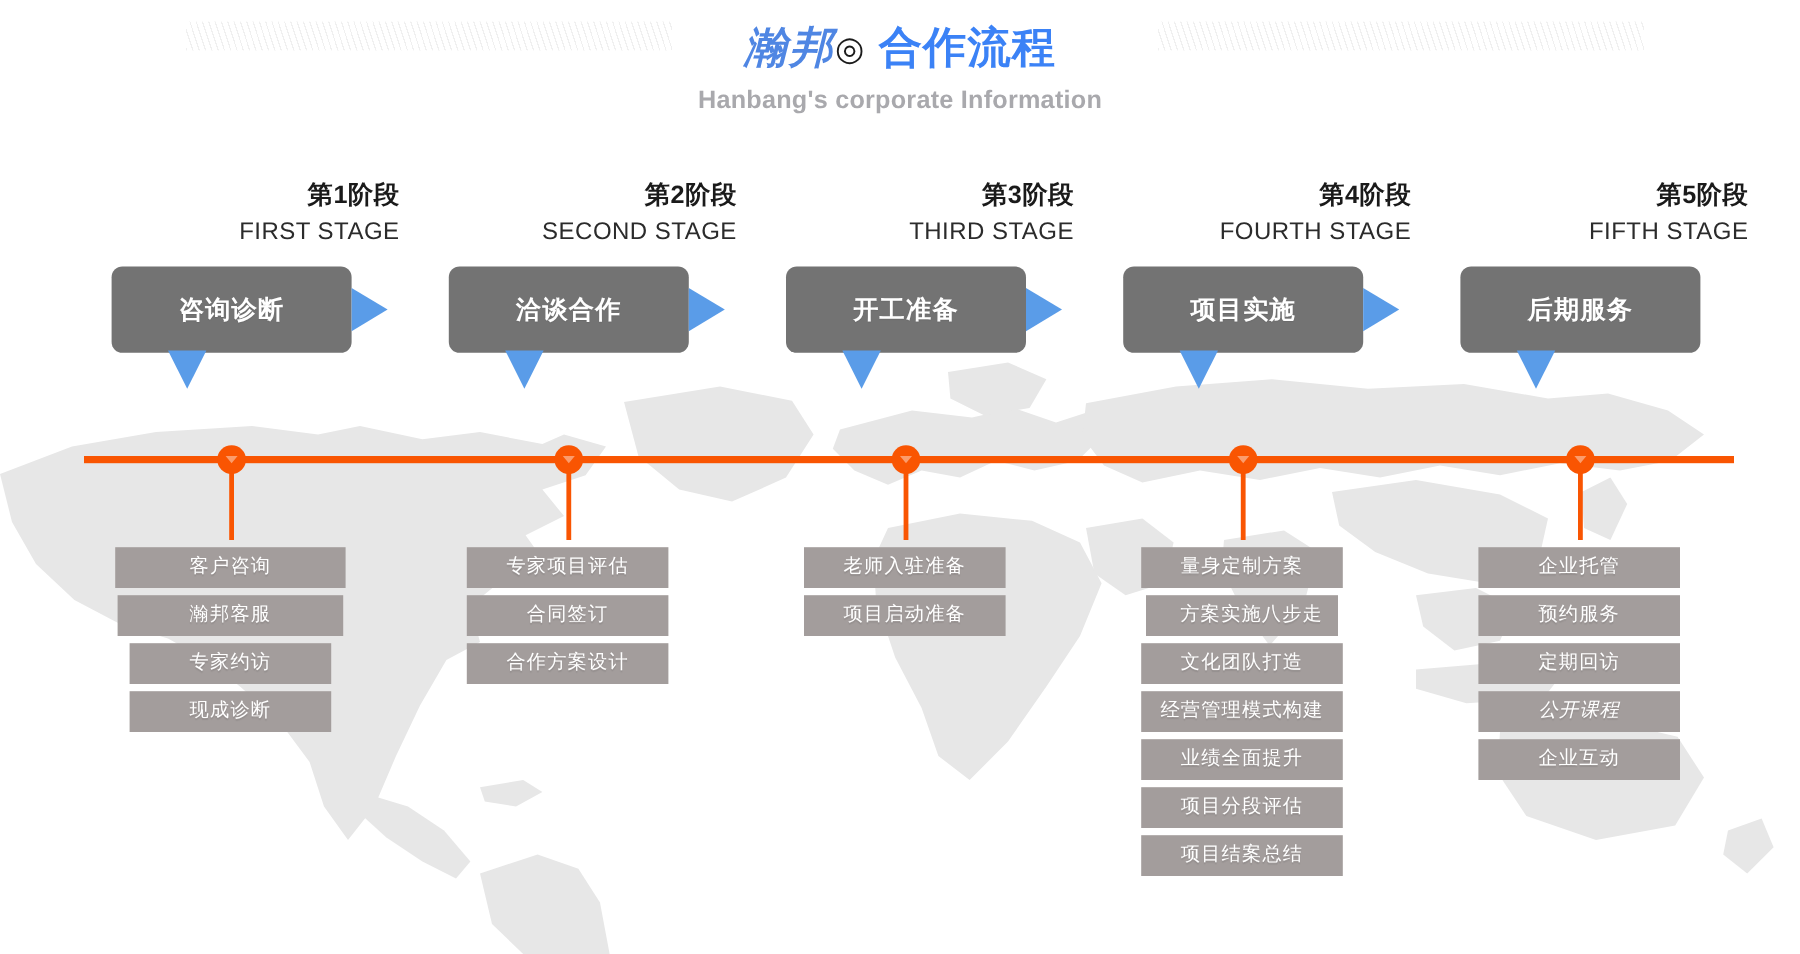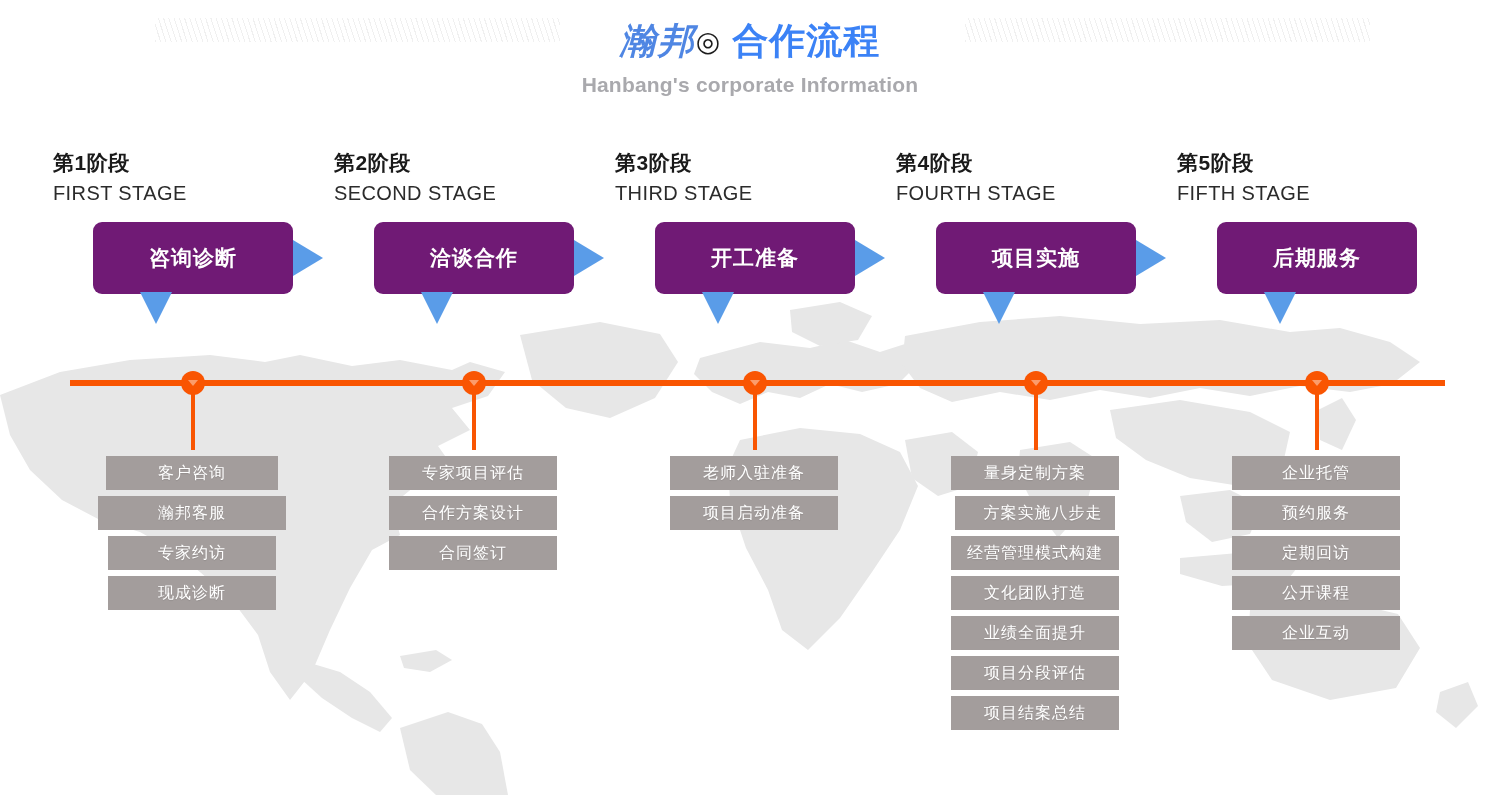--- a/index.html
+++ b/index.html
@@ -62,21 +62,21 @@
     letter-spacing:0.2px;
   }
 
   
   .stages{
     position:absolute;left:0;top:150px;width:1500px;height:645px;
     z-index:3;
   }
   .stage{
     position:absolute;top:0;width:280px;
-    text-align:left;
+    text-align:right;
   }
   .stage.s1{left:53px;}
   .stage.s2{left:334px;}
   .stage.s3{left:615px;}
   .stage.s4{left:896px;}
   .stage.s5{left:1177px;}
 
   .stage-title-cn{
     font-size:21px;font-weight:bold;color:#1a1a1a;
     line-height:26px;margin:0;letter-spacing:0.5px;
@@ -86,21 +86,21 @@
     line-height:22px;margin:0;padding-top:6px;letter-spacing:0.4px;
   }
 
   
   .bubble-wrap{
     position:relative;height:130px;margin-top:18px;
   }
   .bubble{
     position:absolute;left:0;top:0;
     width:200px;height:72px;
-    background:#701a75;
+    background:#737373;
     border-radius:9px;
     display:flex;align-items:center;justify-content:center;
   }
   .bubble-label{
     color:#ffffff;font-size:21px;font-weight:bold;letter-spacing:1px;
     text-shadow:0 1px 1px rgba(0,0,0,.08);
   }
   
   .bubble-arrow{
     position:absolute;left:200px;top:18px;
@@ -288,42 +288,42 @@
       <div class="bubble" style="left:40px;">
         <span class="bubble-label">后期服务</span>
       </div>
       <div class="bubble-tail" style="left:87px;"></div>
     </div>
   </div>
 
 </div>
 
 <div class="items" style="left:108px;top:456px;width:168px;">
-    <div class="item-box" style="width: 172px;">客户咨询</div>
+    <div class="item-box" style="width: 192px;">客户咨询</div>
     <div class="item-box" style="width: 188px;">瀚邦客服</div>
     <div class="item-box" style="width: 168px;">专家约访</div>
     <div class="item-box" style="width: 168px;">现成诊断</div>
   </div>
 <div class="items" style="left:389px;top:456px;width:168px;">
     <div class="item-box" style="width: 168px;">专家项目评估</div>
+    <div class="item-box" style="width: 168px;">合同签订</div>
     <div class="item-box" style="width: 168px;">合作方案设计</div>
-    <div class="item-box" style="width: 168px;">合同签订</div>
   </div>
 <div class="items" style="left:670px;top:456px;width:168px;">
     <div class="item-box" style="width: 168px;">老师入驻准备</div>
     <div class="item-box" style="width: 168px;">项目启动准备</div>
   </div>
 <div class="items" style="left:951px;top:456px;width:168px;">
     <div class="item-box" style="width: 168px;">量身定制方案</div>
     <div class="item-box" style="width: 144px; padding-left: 16px;">方案实施八步走</div>
+    <div class="item-box" style="width: 168px;">文化团队打造</div>
     <div class="item-box" style="width: 168px;">经营管理模式构建</div>
-    <div class="item-box" style="width: 168px;">文化团队打造</div>
     <div class="item-box" style="width: 168px;">业绩全面提升</div>
     <div class="item-box" style="width: 168px;">项目分段评估</div>
     <div class="item-box" style="width: 168px;">项目结案总结</div>
   </div>
 <div class="items" style="left:1232px;top:456px;width:168px;">
     <div class="item-box" style="width: 168px;">企业托管</div>
     <div class="item-box" style="width: 168px;">预约服务</div>
     <div class="item-box" style="width: 168px;">定期回访</div>
-    <div class="item-box" style="width: 168px;">公开课程</div>
+    <div class="item-box" style="width: 168px; font-style: italic;">公开课程</div>
     <div class="item-box" style="width: 168px;">企业互动</div>
   </div>
 
 </body></html>

